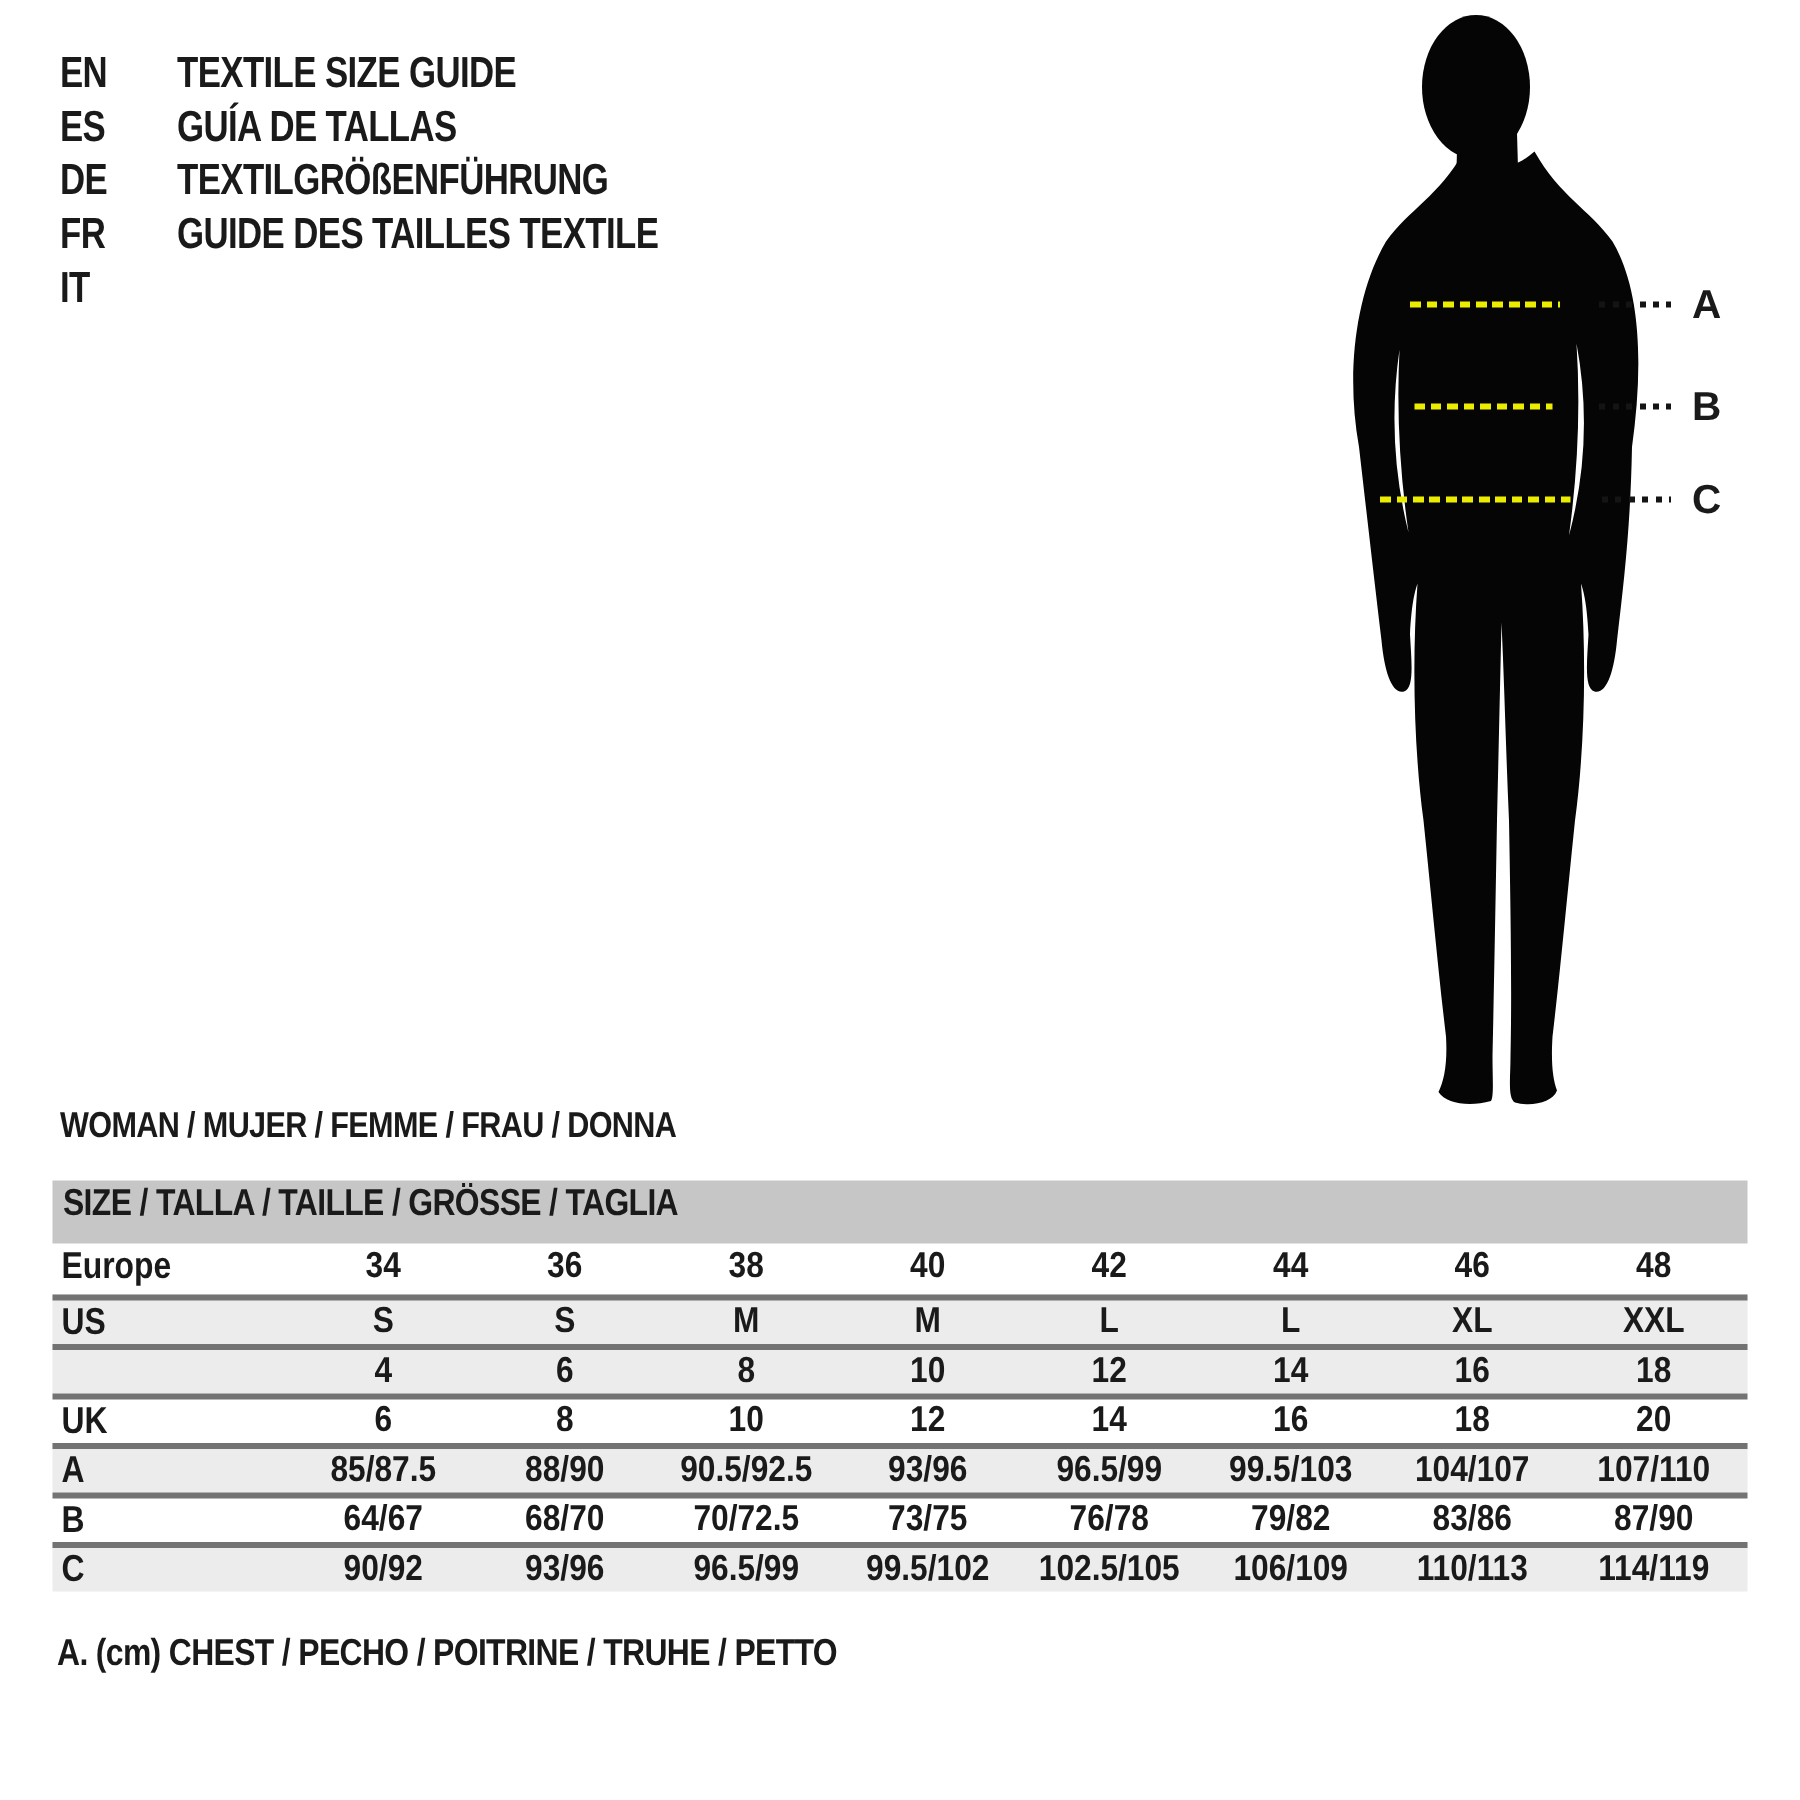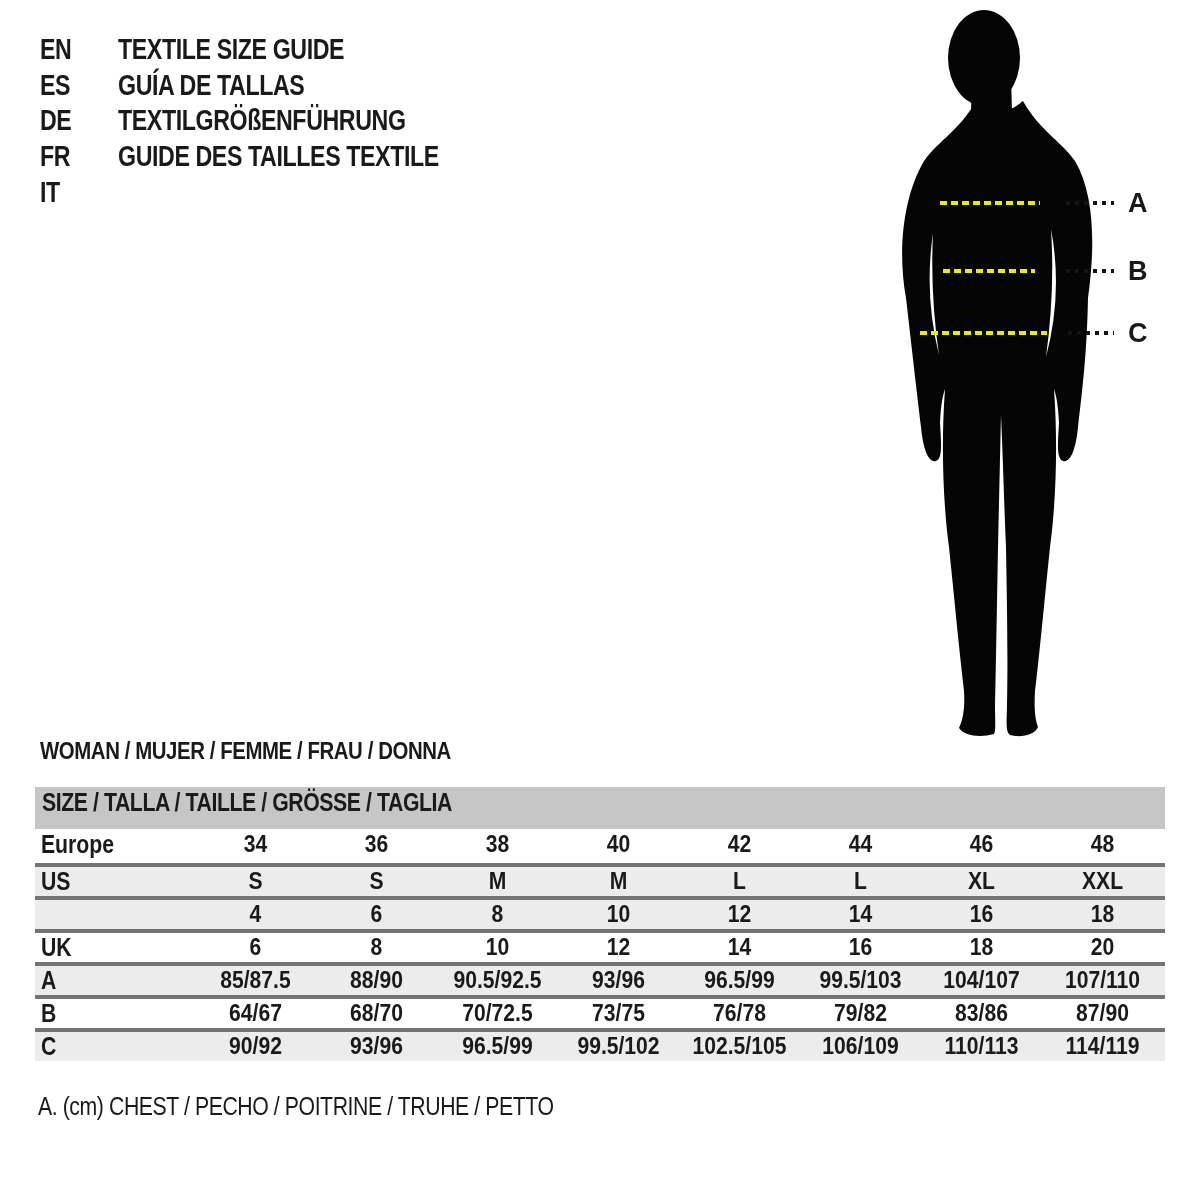--- a/index.html
+++ b/index.html
@@ -38,21 +38,21 @@
   .trow{display:flex;height:33px;align-items:flex-start;box-sizing:border-box;}
   .trow.shaded{background:var(--row_shaded_bg,#ececec);}
   .trow + .trow{border-top:4px solid #737373;}
   .rlabel{width:160px;padding-left:7px;box-sizing:border-box;font-weight:bold;font-size:25px;
           transform:scaleX(.85);transform-origin:0 50%;white-space:nowrap;}
   .tcell{width:121px;text-align:center;font-weight:bold;font-size:24px;
          transform:scaleX(.88);white-space:nowrap;}
 
   
   .legend{position:absolute;left:38px;top:1085px;}
-  .legend-line{height:35.6px;display:flex;align-items:flex-end;font-weight:normal;font-size:25px;letter-spacing:-.5px;}
+  .legend-line{height:35.6px;display:flex;align-items:center;font-weight:bold;font-size:25px;letter-spacing:-.5px;}
 </style>
 </head>
 <body>
 
 <div class="canvas">
 
   <div class="langs">
     <div class="lang-row">
       <span><span class="cndL">EN</span></span>
       <span><span class="cndL">TEXTILE SIZE GUIDE</span></span>

